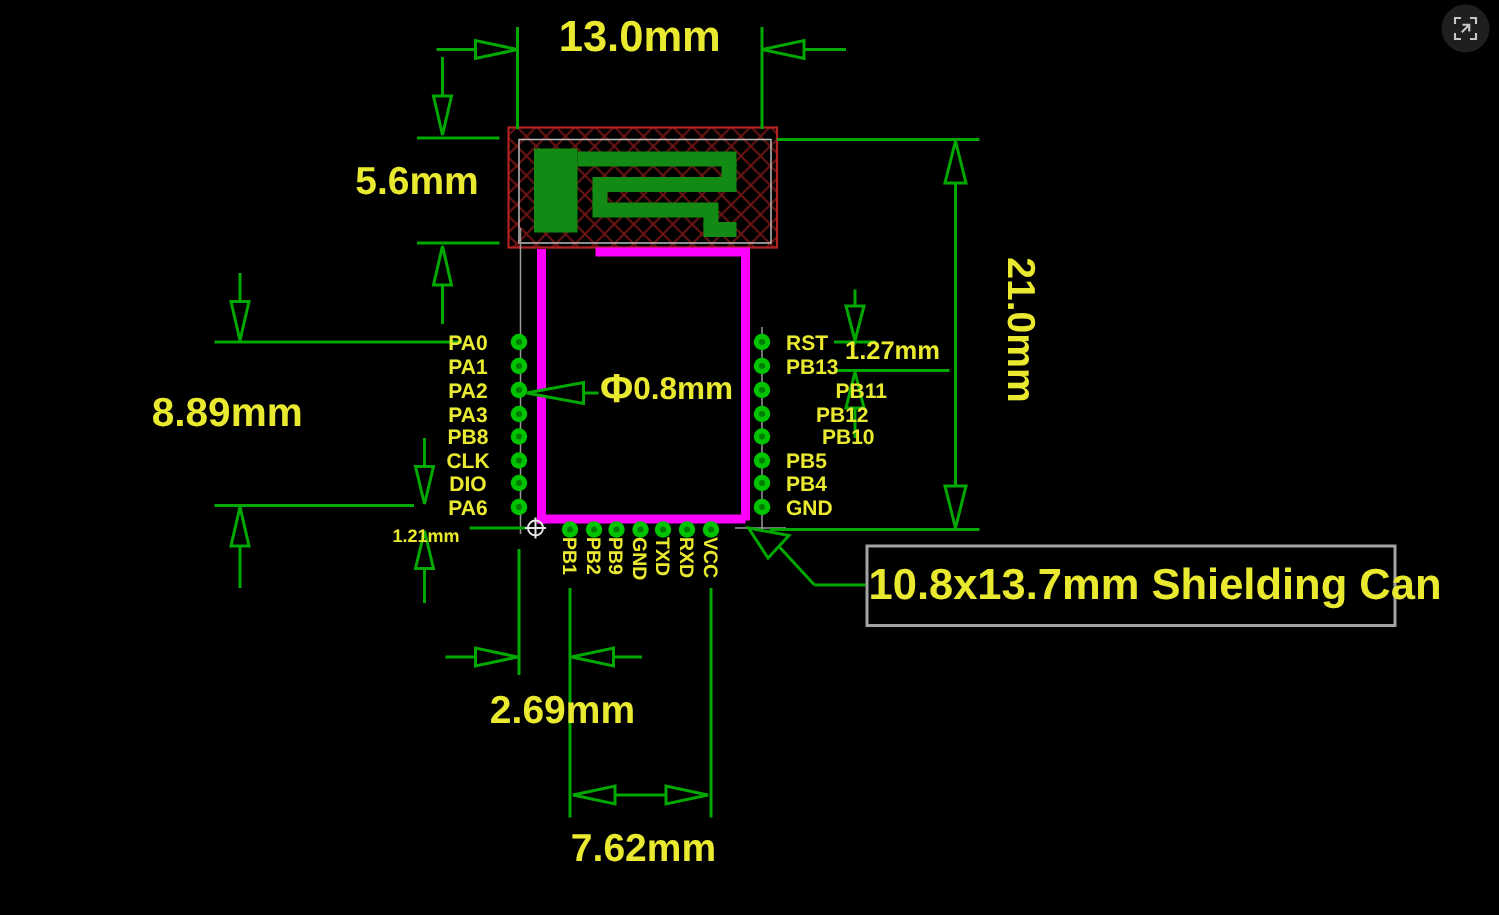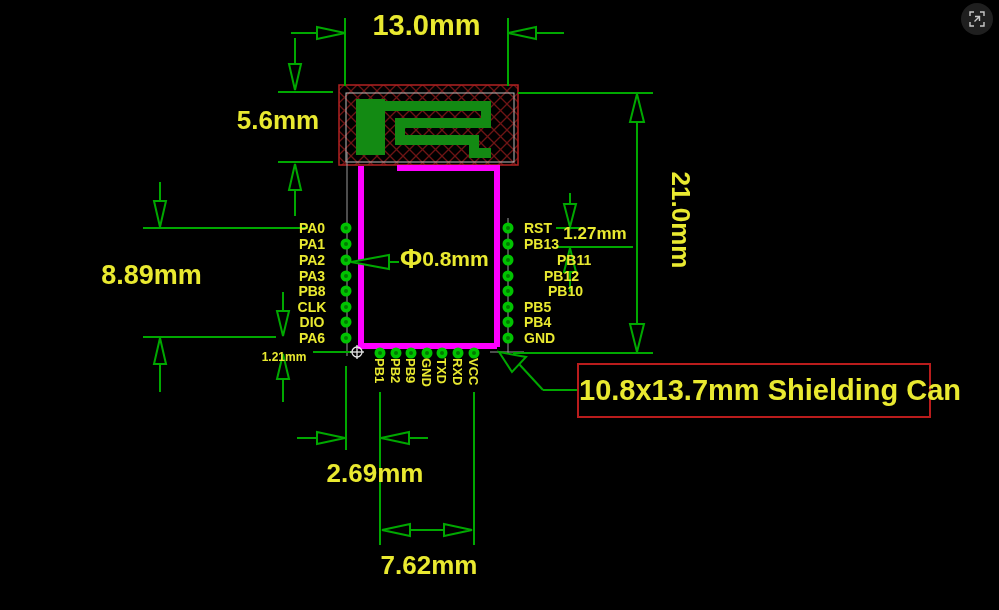--- a/index.html
+++ b/index.html
@@ -6,21 +6,21 @@
   #stage{position:relative;width:999px;height:610px;background:#000;overflow:hidden;
          font-family:"Liberation Sans",sans-serif;text-decoration:underline;}
   .dim{position:absolute;color:#e9e930;font-weight:bold;white-space:nowrap;
        text-align:center;line-height:1.05;}
   .pin{position:absolute;color:#e9e930;font-weight:bold;font-size:14px;line-height:16px;
        white-space:nowrap;}
   .pin.left{width:48px;text-align:center;}
   .pin.bottom{font-size:13px;height:14px;transform:rotate(90deg);transform-origin:top left;}
   .rot90{transform:rotate(90deg);transform-origin:top left;}
   #callout-box{position:absolute;left:577px;top:363px;width:354px;height:55px;
-       border:2px solid #b91c1c;box-sizing:border-box;color:#e9e930;font-weight:bold;
+       border:2px solid #a3a3a3;box-sizing:border-box;color:#e9e930;font-weight:bold;
        font-size:29px;line-height:50px;text-align:center;white-space:nowrap;}
   #expand-btn{position:absolute;left:961px;top:3px;width:32px;height:32px;border-radius:50%;
        background:#1f1f1f;display:flex;align-items:center;justify-content:center;cursor:pointer;}
 </style>
 </head>
 <body>
 
 <div id="stage">
 
   <svg width="999" height="610" viewBox="0 0 999 610" style="position:absolute;left:0;top:0">

